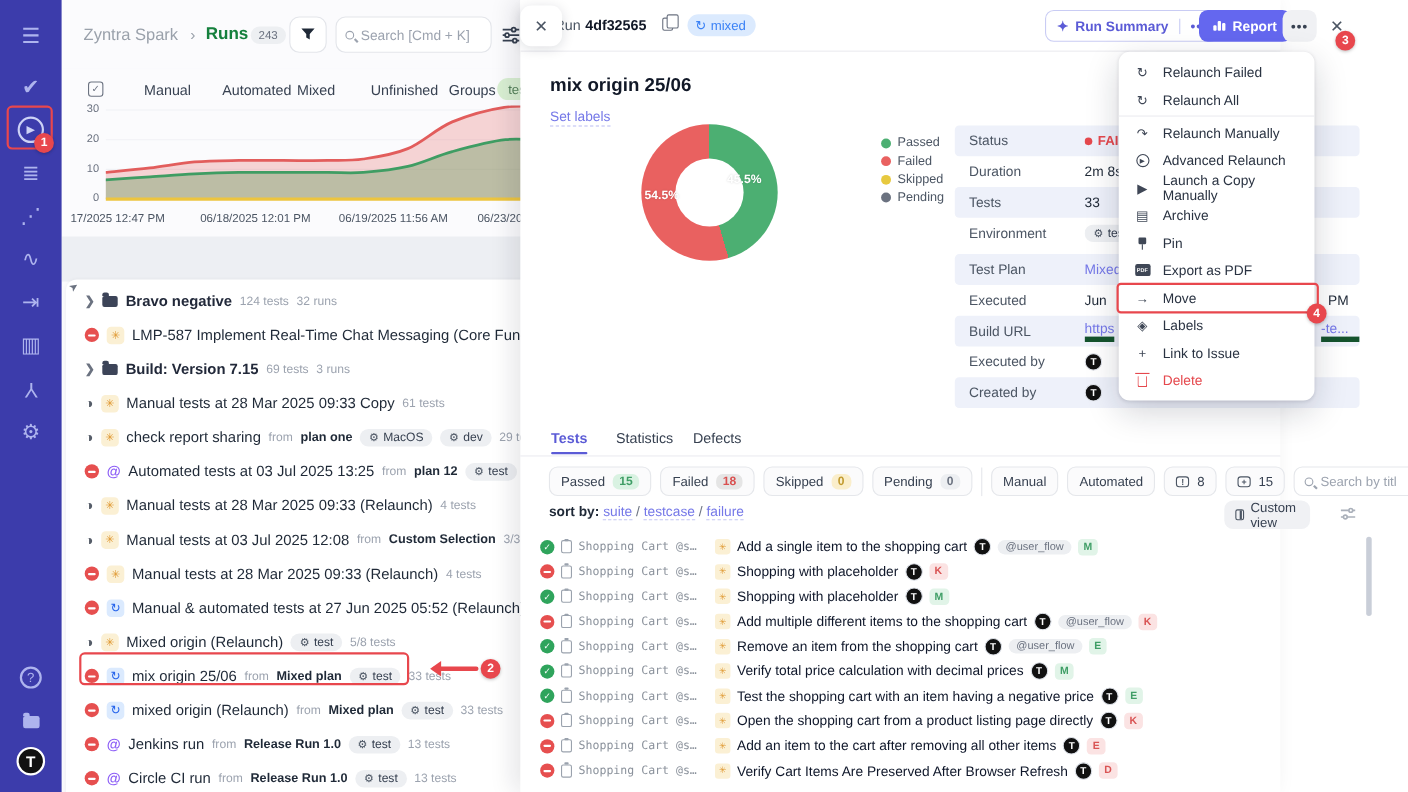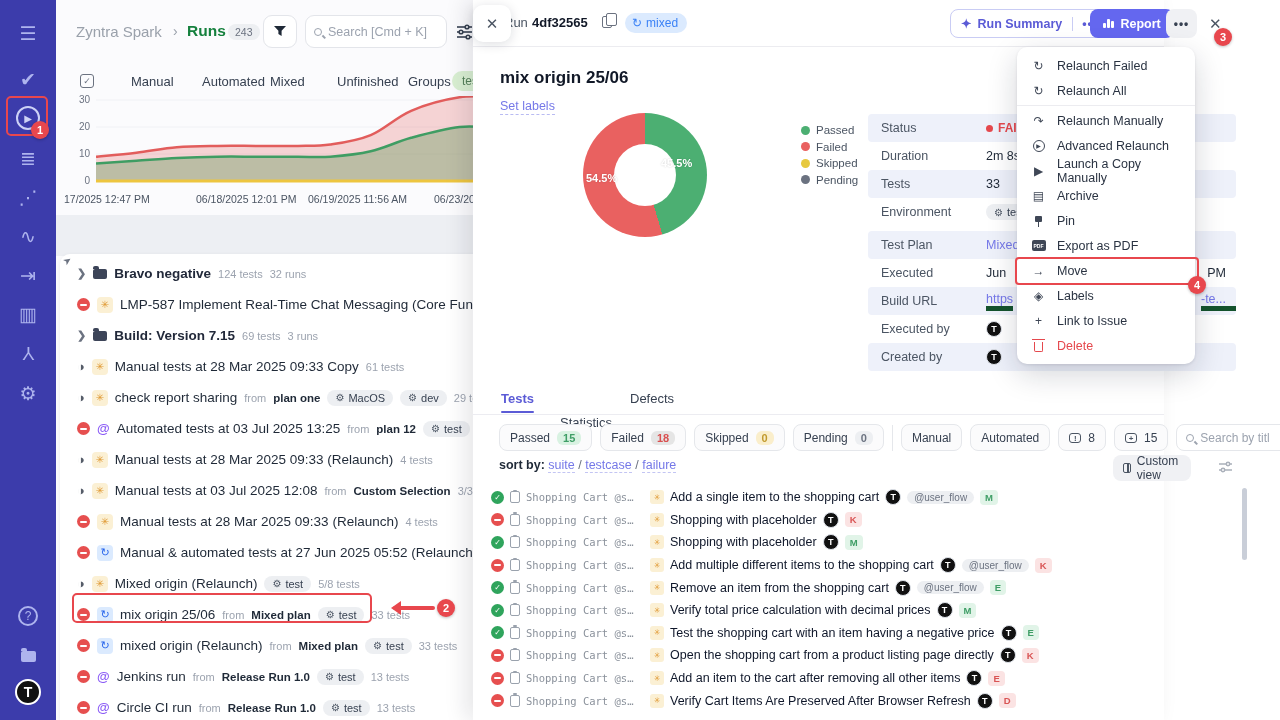--- a/index.html
+++ b/index.html
@@ -254,21 +254,21 @@
         <line x1="0" y1="85" x2="404" y2="85" stroke="#edc53f" stroke-width="3"></line>
       </svg>
     <div id="yticks">
         <span class="yt" style="left: 12px; top: 94px;">30</span>
         <span class="yt" style="left: 12px; top: 121px;">20</span>
         <span class="yt" style="left: 12px; top: 148px;">10</span>
         <span class="yt" style="left: 12px; top: 175px;">0</span>
       </div>
     <div id="xticks">
         <span class="xt" style="left: 8px;">17/2025 12:47 PM</span>
-        <span class="xt" style="left: 140px;">06/18/2025 12:01 PM</span>
+        <span class="xt" style="left: 126px;">06/18/2025 12:01 PM</span>
         <span class="xt" style="left: 252px;">06/19/2025 11:56 AM</span>
         <span class="xt" style="left: 378px;">06/23/2025 5:52 PM</span>
       </div>
 
     <div class="lp-gap"></div>
     <div id="run-card">
       <span class="pin-cursor">➤</span>
     <div class="run-row" style="top: 4px;">
           <span class="chev">❯</span>
           <span class="fold"></span>
@@ -495,21 +495,21 @@
         <div class="f-row stripe">
           <span class="f-lab">Created by</span>
           <span class="f-val">
             <span class="t-avatar">T</span>
           </span>
         </div>
       </div>
 
     <div class="dt-tabs">
         <span class="dt-tab act" style="left: 28px;">Tests</span>
-        <span class="dt-tab" style="left: 87px; margin-top: 24px;">Statistics</span>
+        <span class="dt-tab" style="left: 87px;">Statistics</span>
         <span class="dt-tab" style="left: 157px;">Defects</span>
       </div>
     <div id="filters">
         <span class="fpill">Passed<span class="fcount" style="background:#d9f2e2;color:#3f9e66">15</span></span>
         <span class="fpill">Failed<span class="fcount" style="background:#e5e5e5;color:#d95050">18</span></span>
         <span class="fpill">Skipped<span class="fcount" style="background:#faeecb;color:#c19a2e">0</span></span>
         <span class="fpill">Pending<span class="fcount" style="background:#edeff2;color:#6b7280">0</span></span>
         <span class="vdiv"></span>
         <span class="fpill">Manual</span>
         <span class="fpill">Automated</span>

